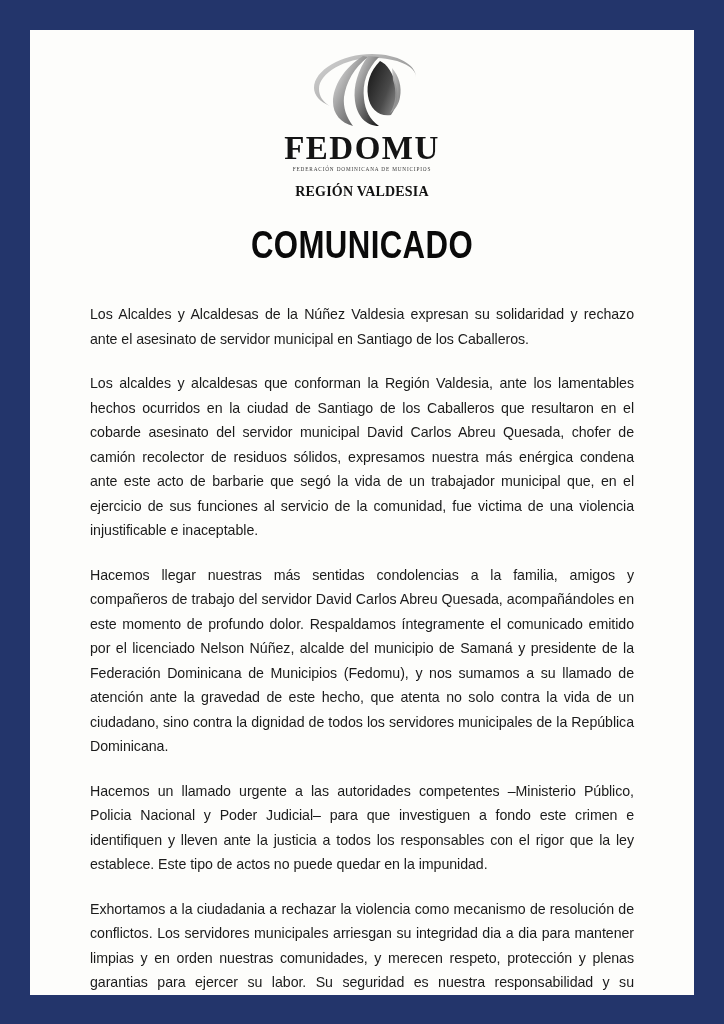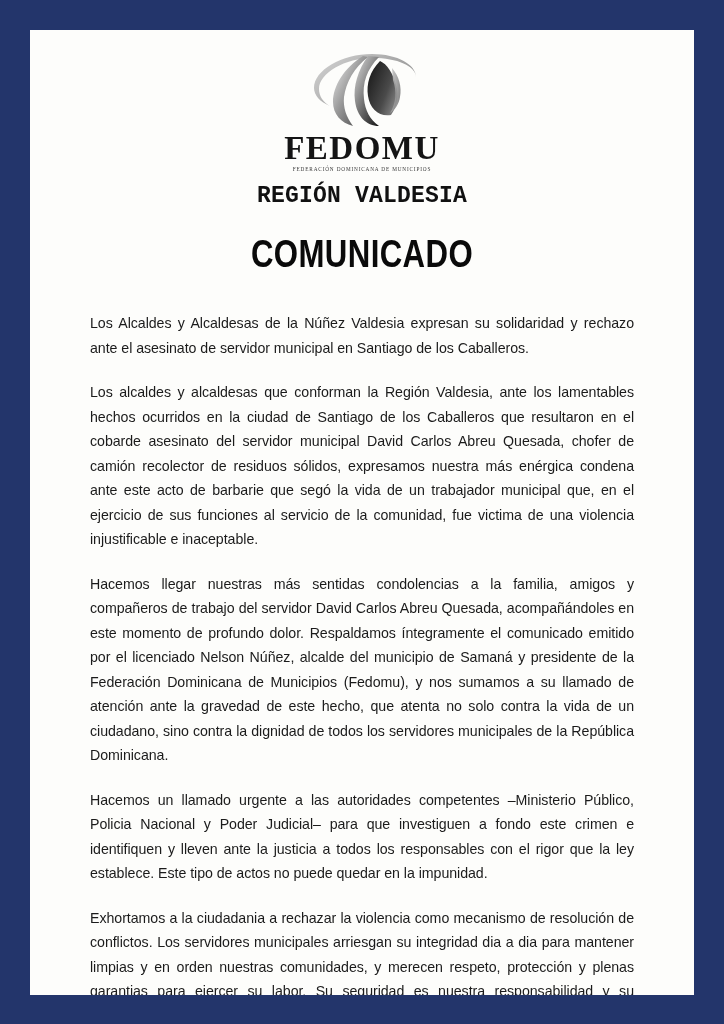--- a/index.html
+++ b/index.html
@@ -64,23 +64,23 @@
     font-family: "Liberation Serif", serif;
     font-size: 5.2px;
     letter-spacing: 0.8px;
     color: #3a3a3a;
     margin: 2px 0 0 0;
     line-height: 1;
     transform: scaleX(1.02);
   }
 
   .region-line {
-    font-family: Liberation Mono, monospace;
+    font-family: Liberation Serif, serif;
     font-weight: 700;
-    font-size: 23px;
+    font-size: 14px;
     letter-spacing: 0.2px;
     color: #111111;
     margin: 13px 0 0 0;
     line-height: 1;
   }
 
   .doc-title {
     font-family: "Liberation Sans", sans-serif;
     font-weight: 700;
     font-size: 38px;

